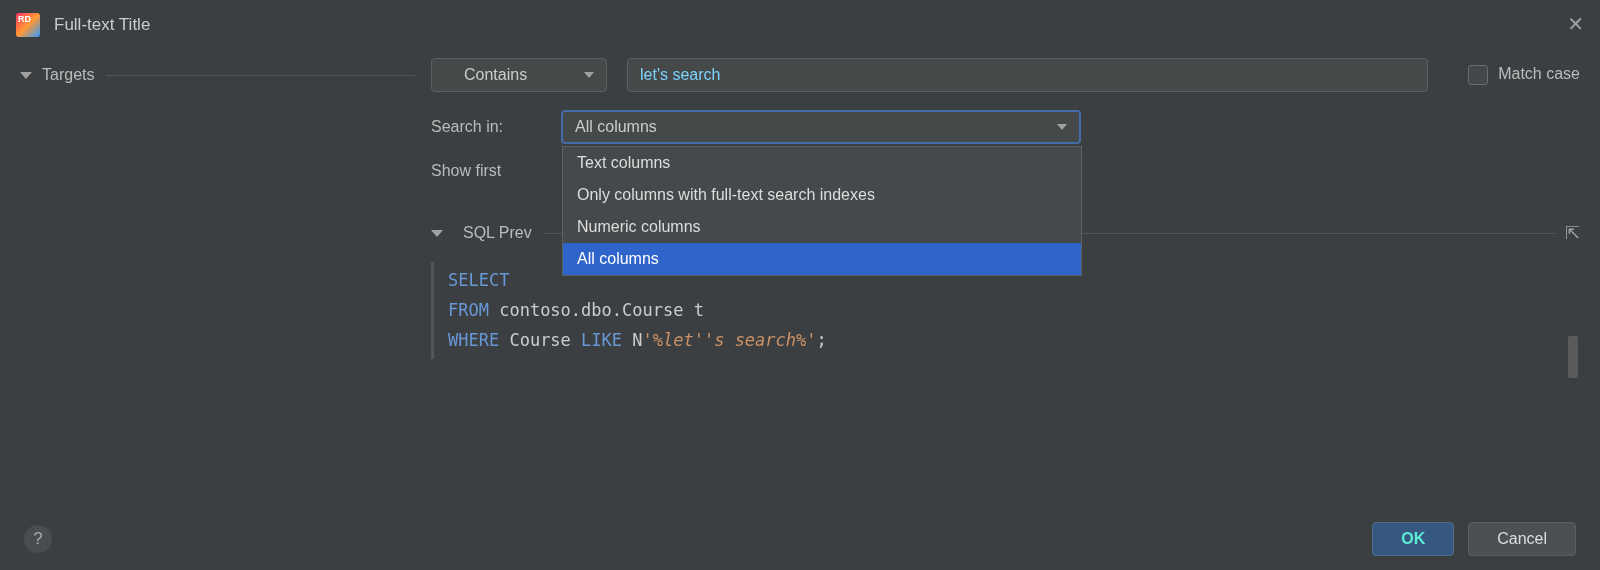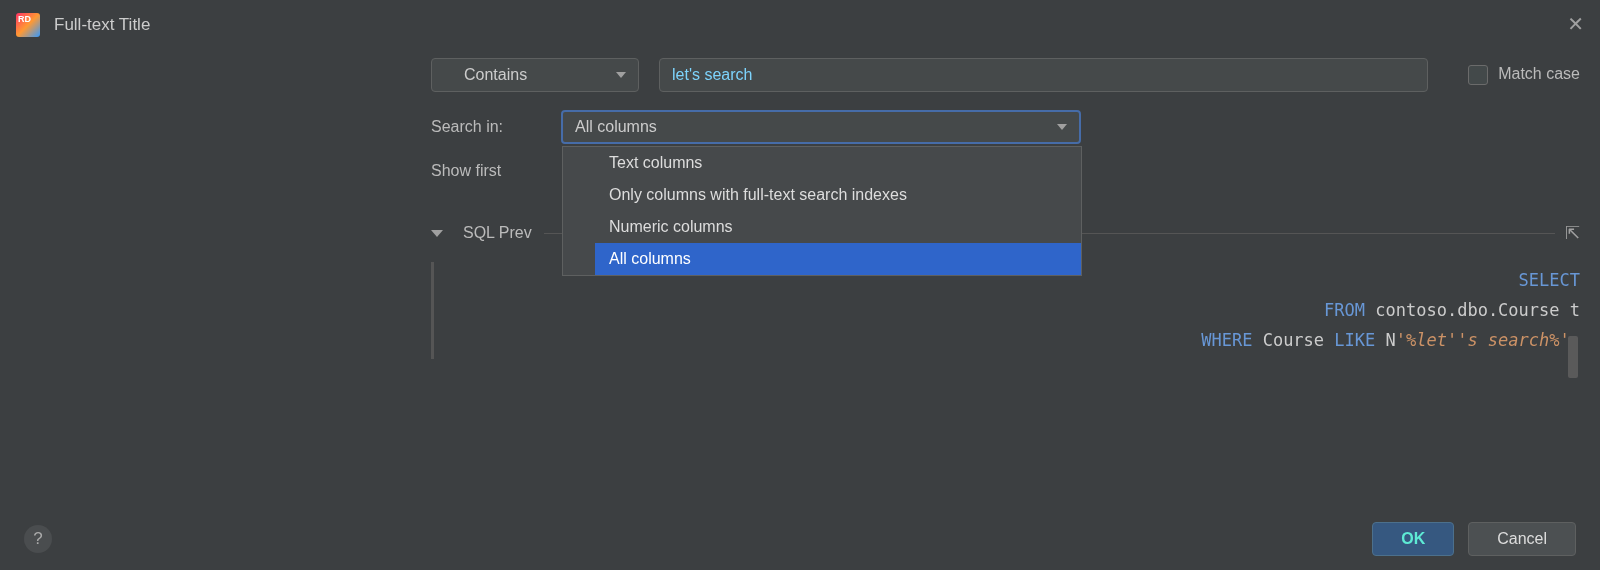--- a/index.html
+++ b/index.html
@@ -142,21 +142,21 @@
     border-radius: 4px;
     padding: 7px 12px;
     color: #cccccc;
     display: flex;
     align-items: center;
     justify-content: space-between;
     font-size: 16px;
     cursor: pointer;
     height: 34px;
   }
-  .dropdown.contains { width: 208px; padding-left: 32px; }
+  .dropdown.contains { width: 176px; padding-left: 32px; }
   .dropdown.searchin { 
     width: 520px;
     border: 2px solid #466ca8;
   }
   .chevron-down {
     width: 0; height: 0;
     border-left: 5px solid transparent;
     border-right: 5px solid transparent;
     border-top: 6px solid #a0a0a0;
   }
@@ -198,21 +198,20 @@
 
   
   .options-popup {
     position: absolute;
     left: 131px;
     top: 88px;
     width: 520px;
     background: #46494b;
     border: 1px solid #5e6060;
     z-index: 10;
-    padding-left: 32px;
   }
   .option {
     padding: 7px 14px;
     color: #dddddd;
     font-size: 16px;
     cursor: pointer;
   }
   .option.selected {
     background: #2f65ca;
     color: #ffffff;
@@ -236,21 +235,20 @@
     font-size: 18px;
   }
 
   .code-block {
     font-family: "Consolas", "Menlo", monospace;
     font-size: 17px;
     line-height: 1.75;
     padding: 4px 0 4px 14px;
     border-left: 3px solid #555;
     position: relative;
-    text-align: right;
   }
   .code-block .kw { color: #6897d6; }
   .code-block .str { color: #cc9266; font-style: italic; }
   .code-block .txt { color: #cccccc; }
 
   .vscroll {
     position: absolute;
     right: 2px;
     top: 278px;
     width: 10px;
@@ -307,20 +305,25 @@
 
 <div class="titlebar">
   <div class="app-icon"></div>
   <span class="title-text">Full-text Title</span>
   <span class="close-btn">✕</span>
 </div>
 
 <div class="content">
 
   <div class="sidebar">
+    <div class="targets-header">
+      <div class="expand-tri"></div>
+      <span class="targets-label">Targets</span>
+      <div class="targets-line"></div>
+    </div>
   </div>
 
   <div class="main">
 
     <div class="row">
       <div class="dropdown contains">
         <span>Contains</span>
         <div class="chevron-down"></div>
       </div>
       <input class="text-input" value="let's search" style="">

